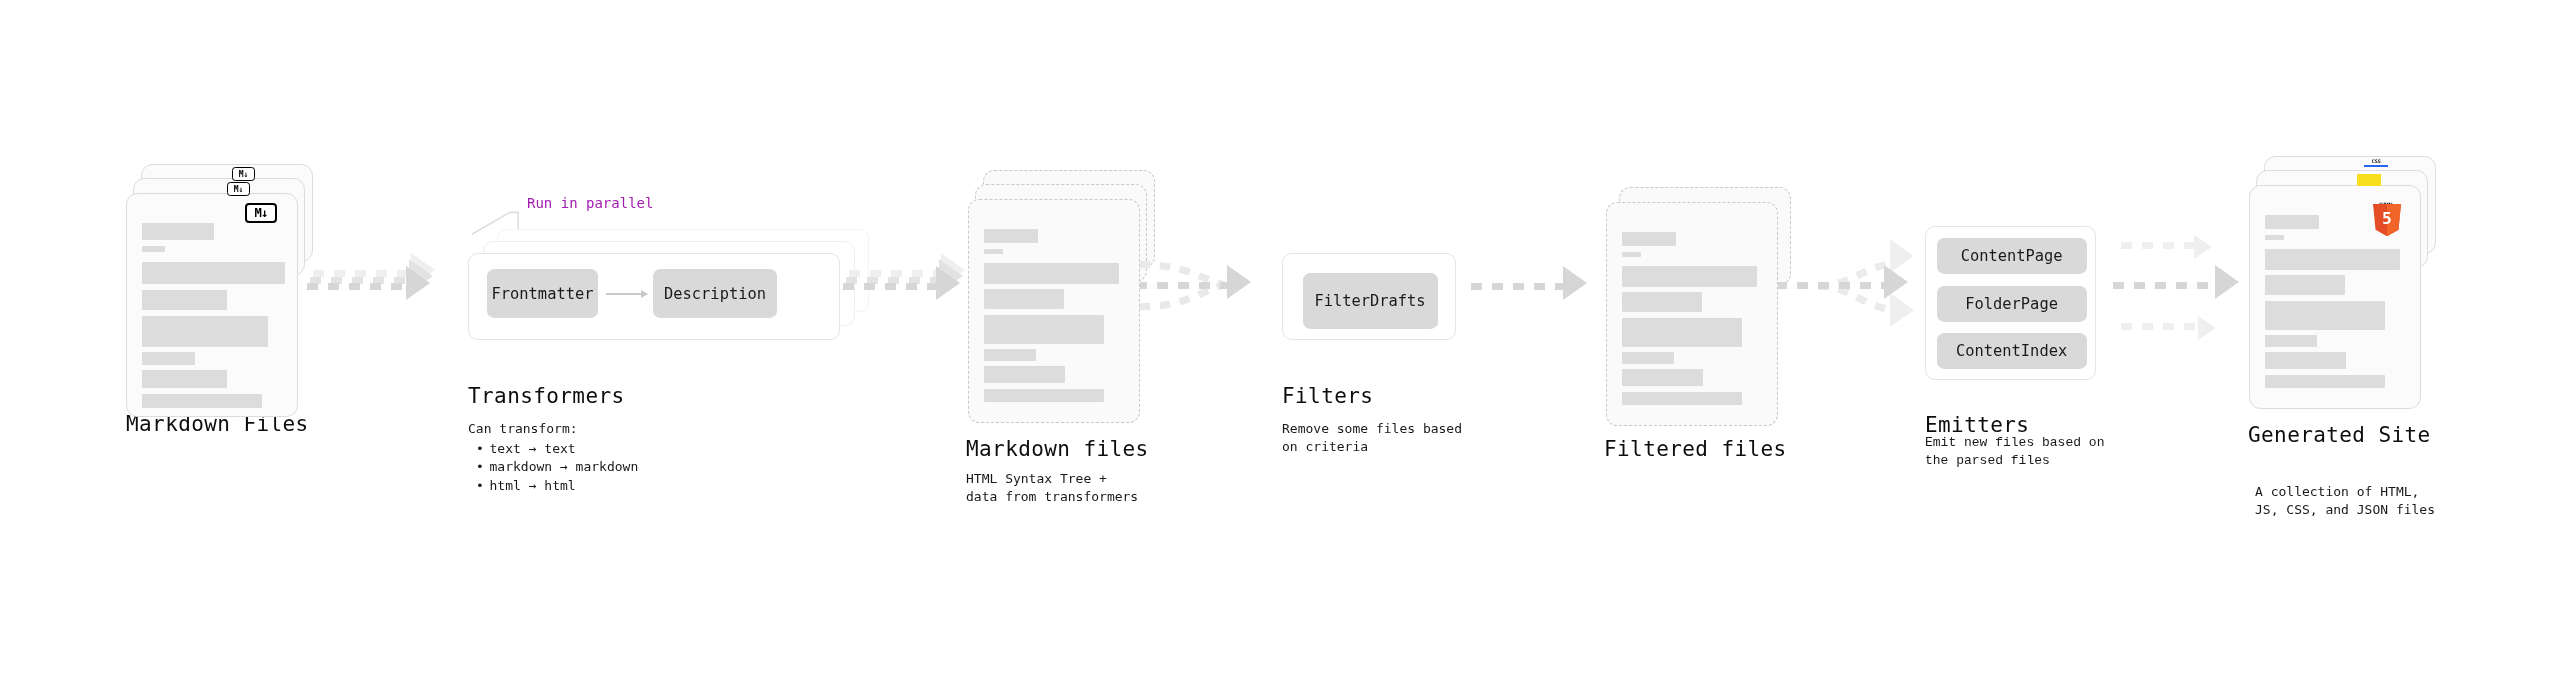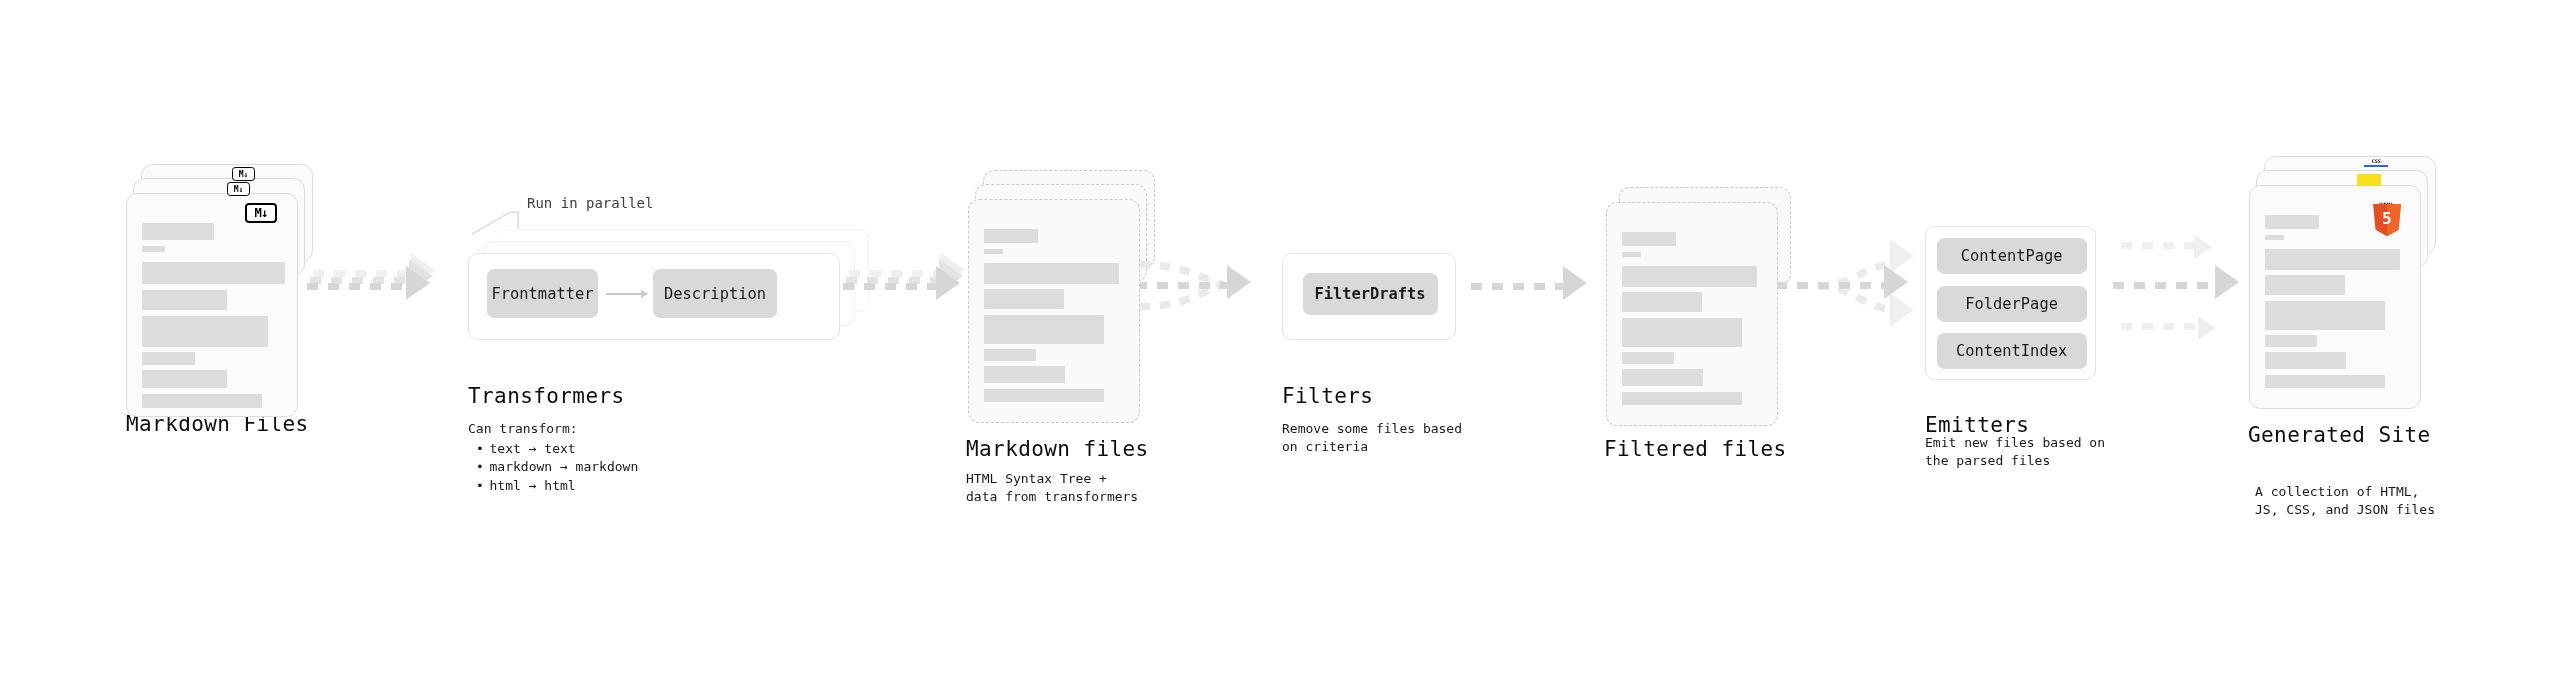--- a/index.html
+++ b/index.html
@@ -142,21 +142,21 @@
     font-size: 21px; color: #0d0d0d; white-space: nowrap;
     letter-spacing: 0.4px;
   }
   .sub {
     position: absolute;
     font-size: 13px; color: #191919; line-height: 1.42;
     white-space: pre-line;
   }
   .ghost-label {
     position: absolute;
-    font-size: 14px; color: #404040; white-space: nowrap;
+    font-size: 14px; color: #a21caf; white-space: nowrap;
   }
   ul.sublist { list-style: none; }
   ul.sublist li { font-size: 13px; color:#191919; line-height:1.42; white-space: nowrap; }
   ul.sublist li::before { content: "\2022"; margin-right: 5.7px; }
 </style>
 </head>
 <body>
 
 <div id="stage">
 
@@ -252,21 +252,21 @@
   <div class="conn" style="left:1136px; top:283px;">
     <svg style="position:absolute; left:0; top:-41px; width:146px; height:89px;" viewBox="0 0 180 110" width="146" height="89">
       <path d="M4,28 C60,28 78,44 108,53" fill="none" stroke="#e9e9e9" stroke-width="9" stroke-dasharray="13 12"></path>
       <path d="M4,80 C60,80 78,62 108,53" fill="none" stroke="#e9e9e9" stroke-width="9" stroke-dasharray="13 12"></path>
     </svg>
     <span class="dash c-strong" style="left:0px; top:-0.8px; width:99px;"></span>
     <span class="head c-strong" style="left:91px;top:-18px;"></span>
   </div>
 
   <div class="gbox" style="left:1282px; top:253px; width:174px; height:87px;">
-    <div class="chip" style="left:19.5px; top:18.7px; width:135px; height:42px;font-weight:bold;">FilterDrafts</div>
+    <div class="chip" style="left:19.5px; top:18.7px; width:135px; height:56px;">FilterDrafts</div>
   </div>
   <div class="title" style="left:1282px; top:384px;">Filters</div>
   <div class="sub" style="left:1282px; top:420px;">Remove some files based
 on criteria</div>
 
   <div class="conn" style="left:1471px; top:283px;">
     <span class="dash c-strong" style="left:0px; top:0px; width:99px;"></span>
     <span class="head c-strong" style="left:92px;top:-17px;"></span>
   </div>
 
@@ -297,21 +297,21 @@
     <span class="dash c-strong" style="left:0px;   top:-0.8px; width:117px;"></span>
     <span class="head c-strong" style="left:108px; top:-18px;"></span>
   </div>
 
   <div class="gbox" style="left:1925px; top:226px; width:171px; height:154px;">
     <div class="chip" style="left:10.6px; top:11.4px; width:150px; height:36px;">ContentPage</div>
     <div class="chip" style="left:10.6px; top:59px; width:150px; height:36px;">FolderPage</div>
     <div class="chip" style="left:10.6px; top:106px; width:150px; height:36px;text-align:right;">ContentIndex</div>
   </div>
   <div class="title" style="left:1925px; top:413px;text-align:center;">Emitters</div>
-  <div class="sub" style="left:1925px; top:434px;">Emit new files based on
+  <div class="sub" style="left:1925px; top:434px;font-family:Liberation Mono, monospace;">Emit new files based on
 the parsed files</div>
 
   <div class="conn" style="left:2113px; top:283px;">
     <span class="dash c-weak" style="left:8.1px; top:-41px; width:78px;"></span>
     <span class="head c-weak sm" style="left:81px;top:-48px;"></span>
     <span class="dash c-strong" style="left:0px;  top:-0.8px;  width:111px;"></span>
     <span class="head c-strong" style="left:102px;top:-18px;"></span>
     <span class="dash c-weak" style="left:8.1px; top:40px;  width:81px;"></span>
     <span class="head c-weak sm" style="left:85px;top:33px;"></span>
   </div>

